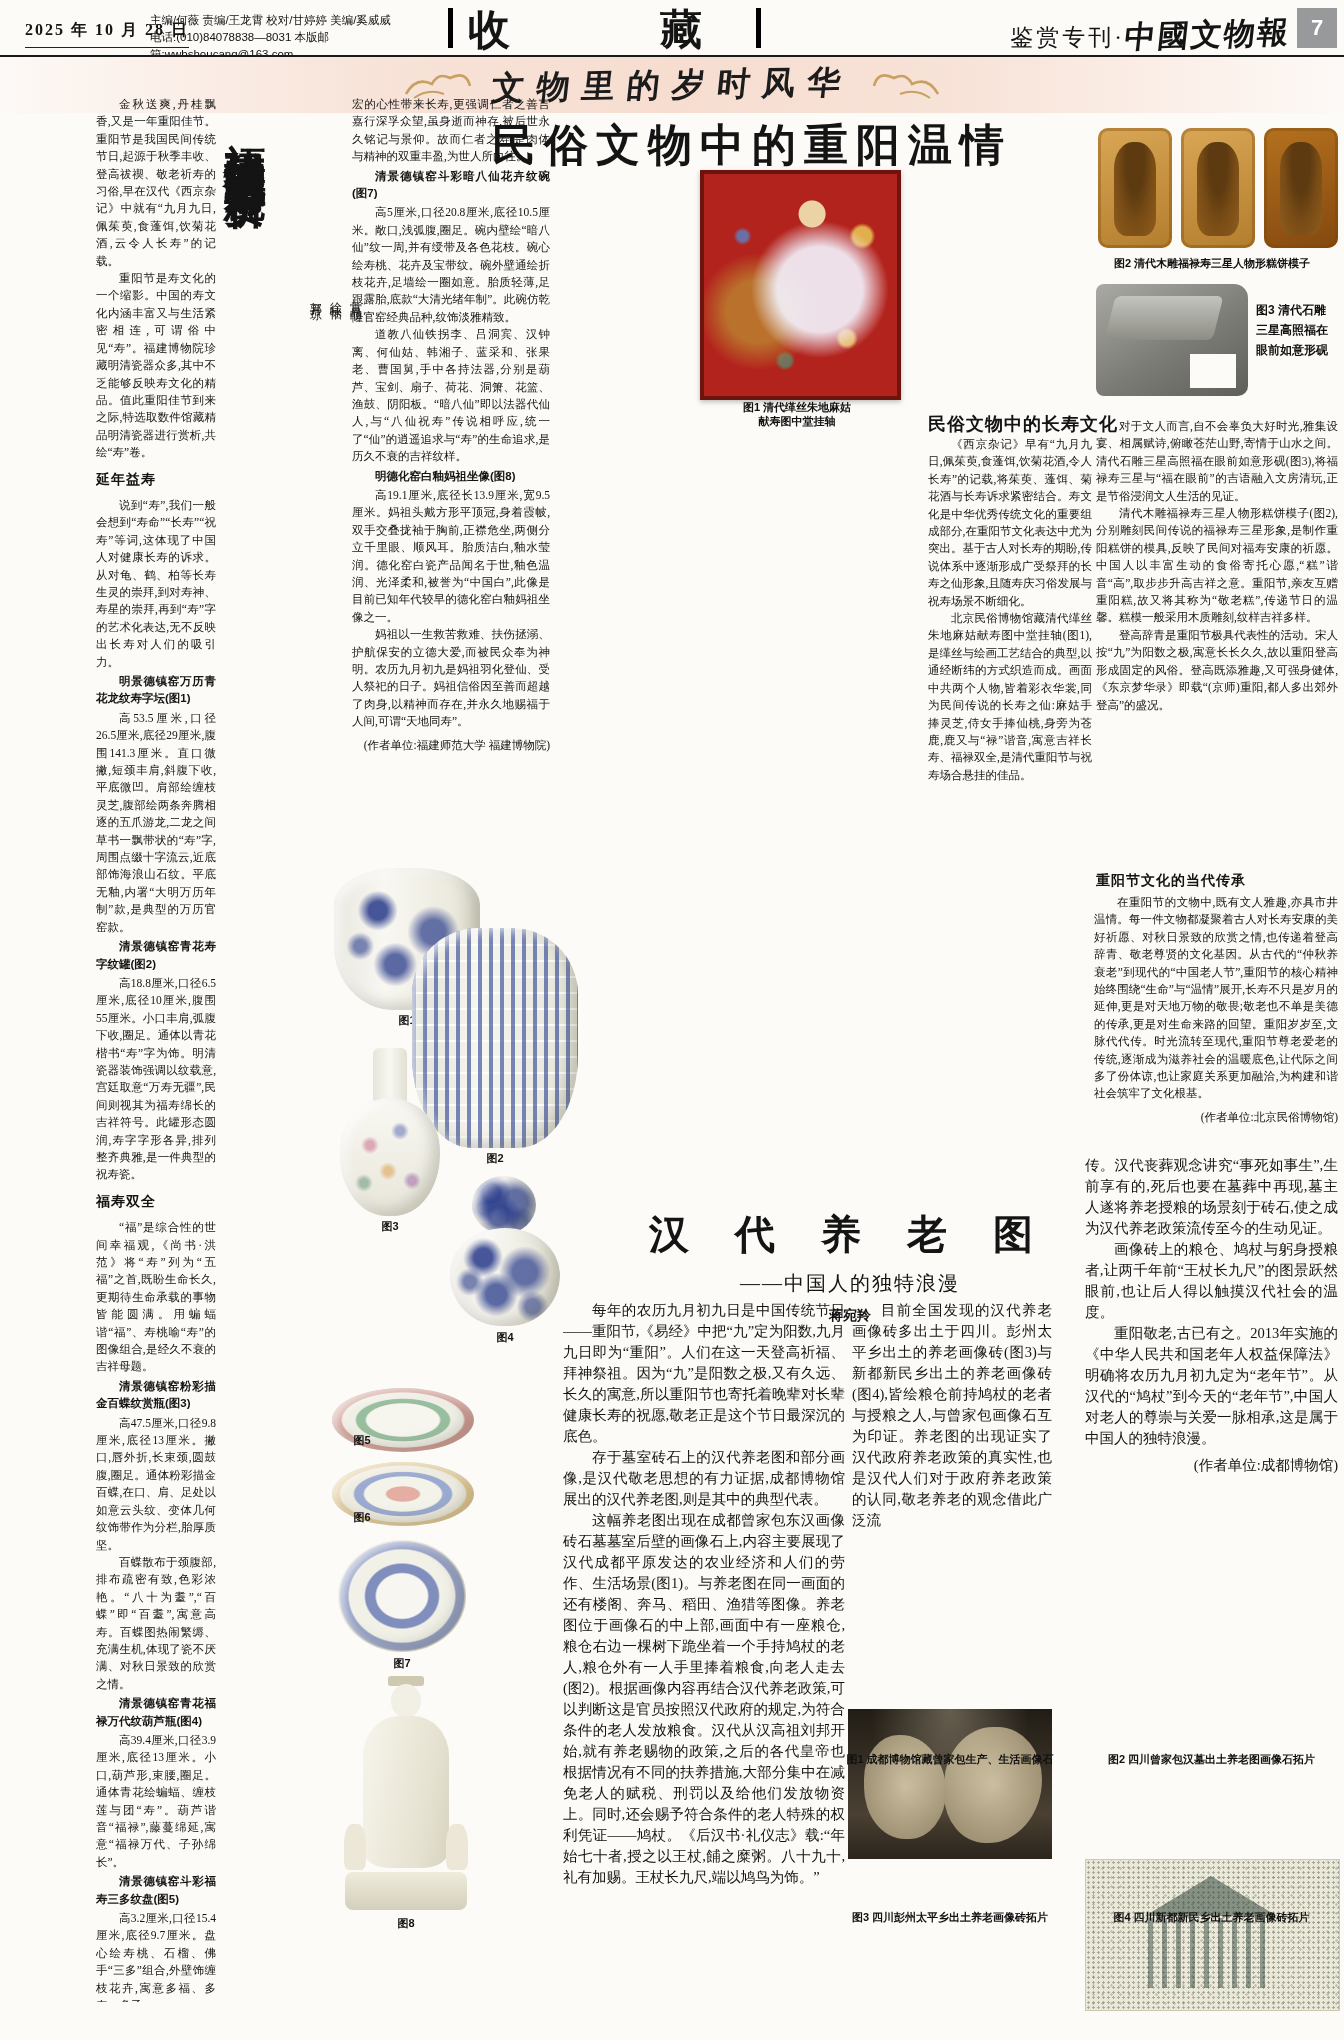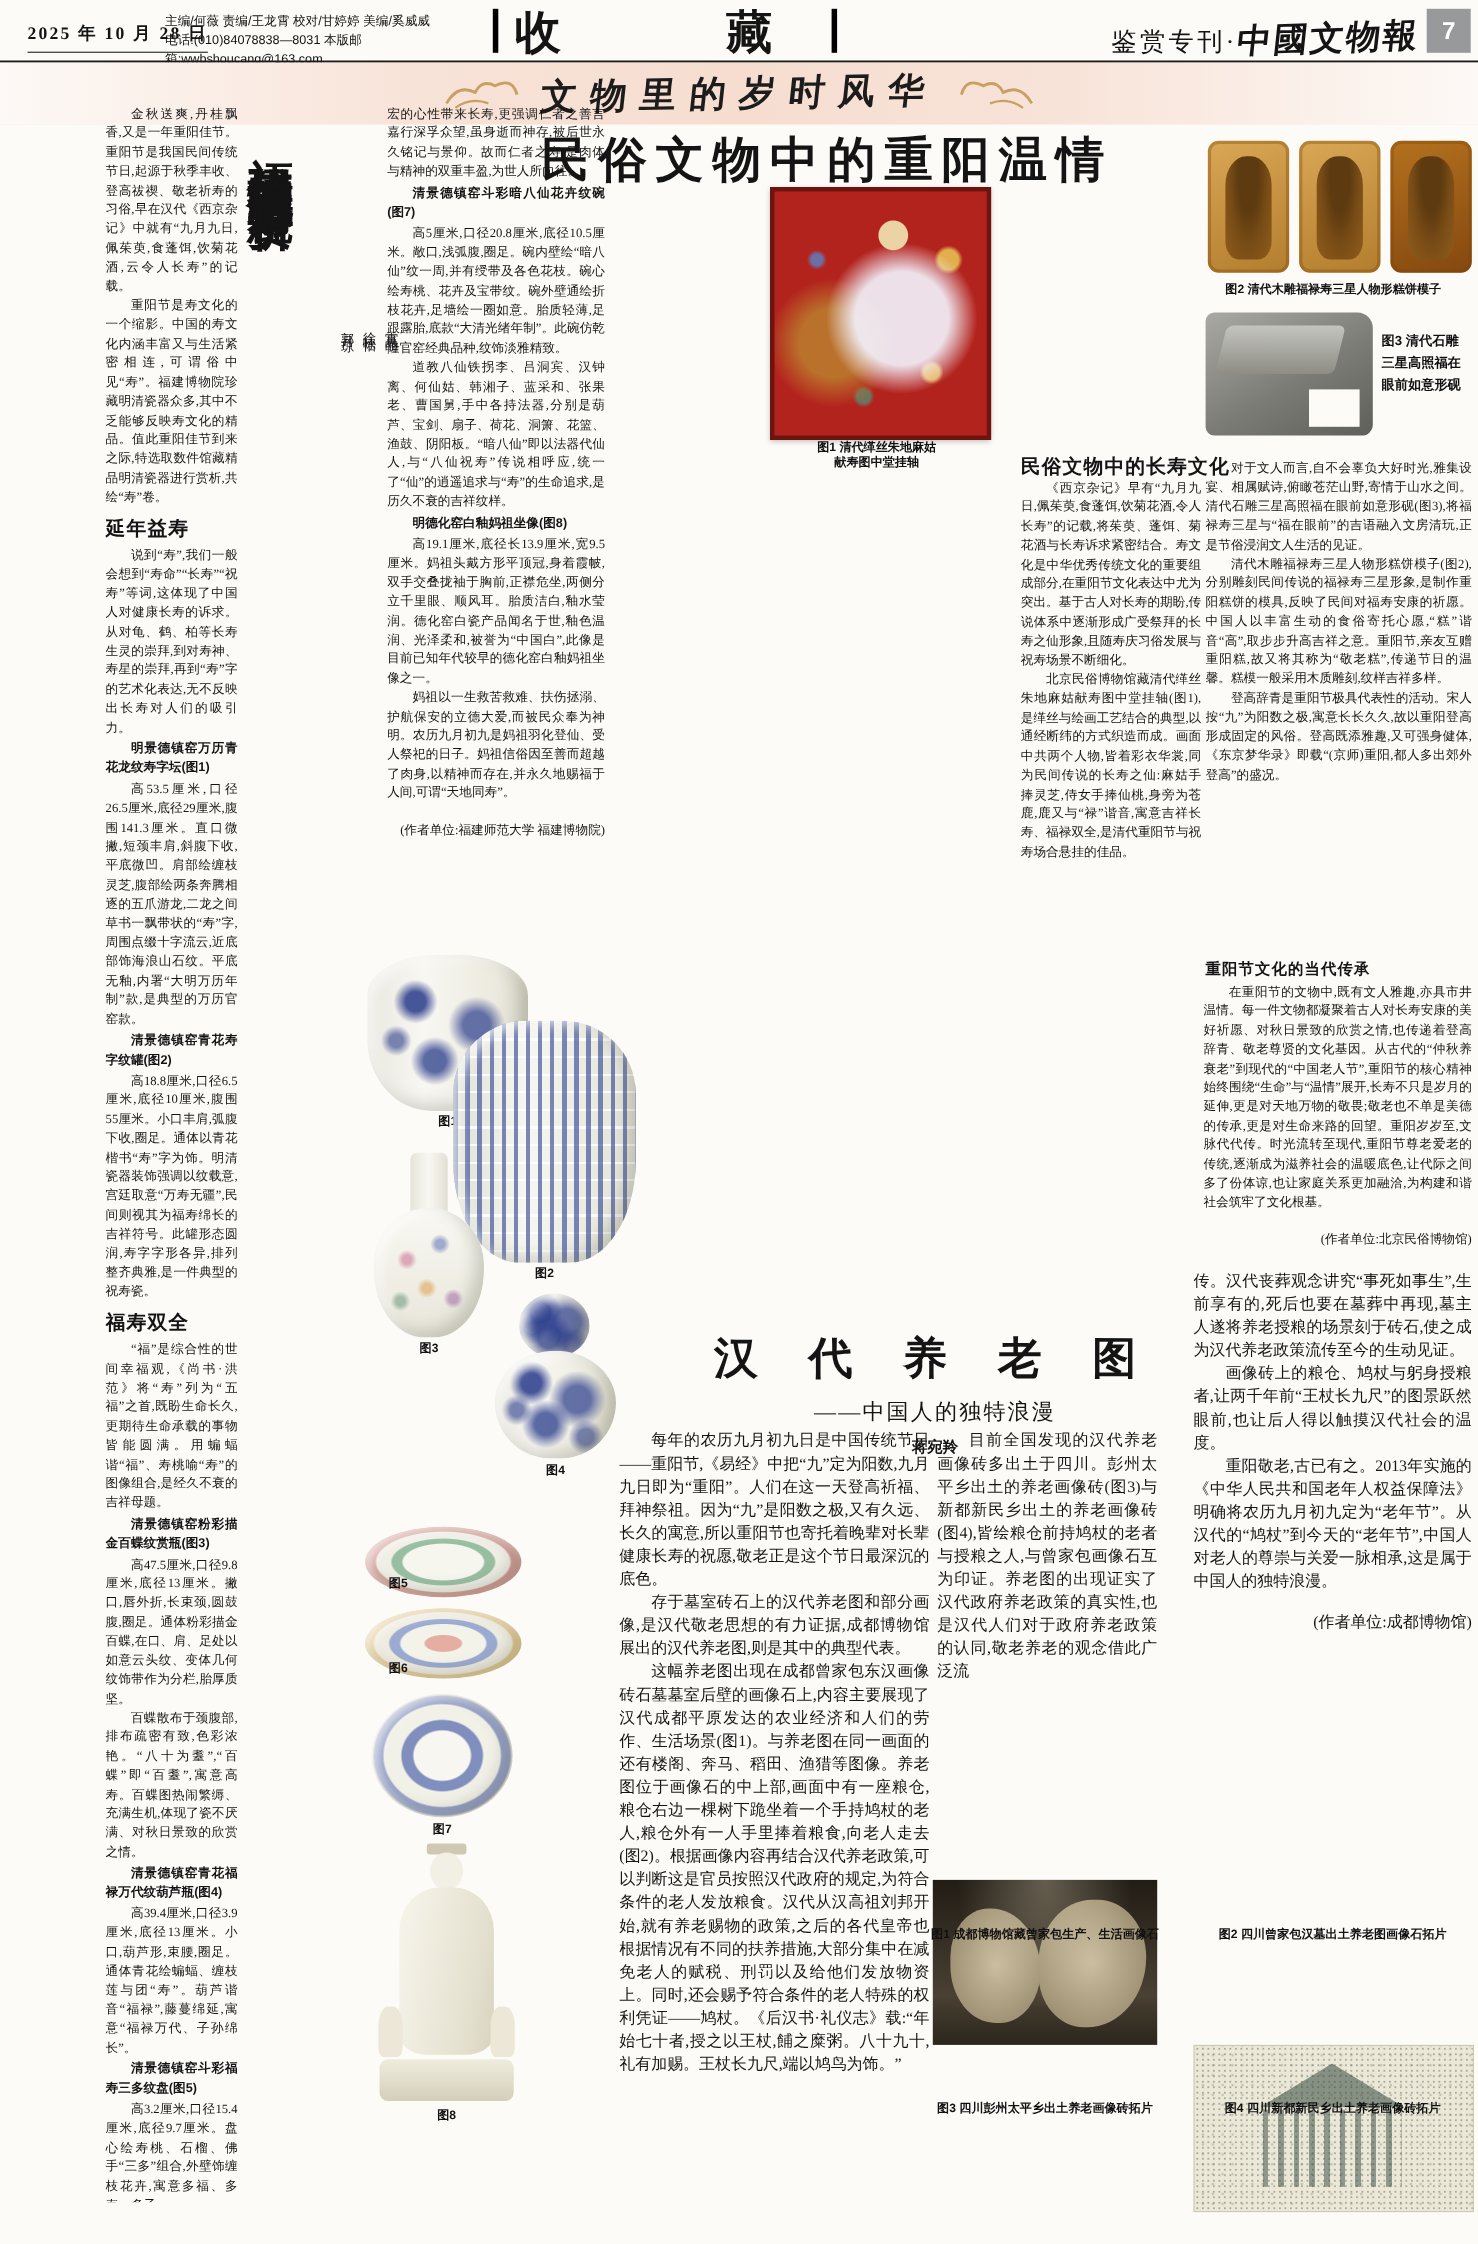--- a/index.html
+++ b/index.html
@@ -20,24 +20,24 @@
   .banner{width:1344px;height:56px;display:flex;align-items:center;justify-content:center;gap:18px;
           background:linear-gradient(90deg,#fdf9f6,#f8e3d8 28%,#f6ddd0 50%,#f8e3d8 72%,#fdf9f6),
                      linear-gradient(#fff,#f6ddd0);}
   .banner-text{font-size:33px;font-weight:900;letter-spacing:12px;transform:skewX(-7deg) rotate(-1deg);color:#1c1c1c;}
   
   .col{position:absolute;font-size:11.5px;line-height:17.4px;text-align:justify;overflow:hidden;}
   .col-lg{font-size:14.5px;line-height:21px;}
   .blk{margin:0;}
   .blk.p{text-indent:2em;}
   .blk.pc{text-indent:0;}
-  .blk.h{font-family:Liberation Sans, sans-serif;font-weight:bold;font-size:18px;text-indent:0;
+  .blk.h{font-family:Liberation Mono, monospace;font-weight:bold;font-size:14px;text-indent:0;
          margin:10px 0 8px;letter-spacing:1px;}
   .blk.b{font-family:"Liberation Sans",sans-serif;font-weight:bold;font-size:11.5px;text-indent:2em;margin:2px 0;}
-  .blk.sig{text-align:right;text-indent:0;margin-top:16px;}
+  .blk.sig{text-align:right;text-indent:0;margin-top:6px;}
   .vtitle{writing-mode:vertical-rl;font-size:42px;font-weight:900;letter-spacing:4px;line-height:1;
           font-family:"Liberation Serif",serif;}
   .vauthors{writing-mode:vertical-rl;font-size:12px;letter-spacing:3px;white-space:pre-line;line-height:20px;}
   .art-title{font-size:44px;font-weight:900;letter-spacing:8px;white-space:nowrap;}
   .byline{font-size:15px;font-weight:bold;font-family:"Liberation Sans",sans-serif;}
   .han-title{font-size:40px;font-weight:900;letter-spacing:18px;text-align:center;}
   .han-sub{font-size:20px;text-align:center;letter-spacing:2px;margin-top:8px;}
   .han-by{font-size:14px;font-weight:bold;text-align:center;margin-top:10px;font-family:"Liberation Sans",sans-serif;}
   .figcap{position:absolute;font:bold 11px/14px "Liberation Sans",sans-serif;text-align:center;color:#111;white-space:pre-line;}
   

